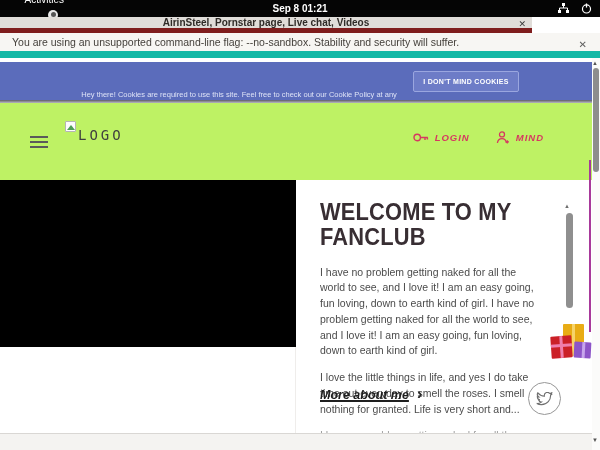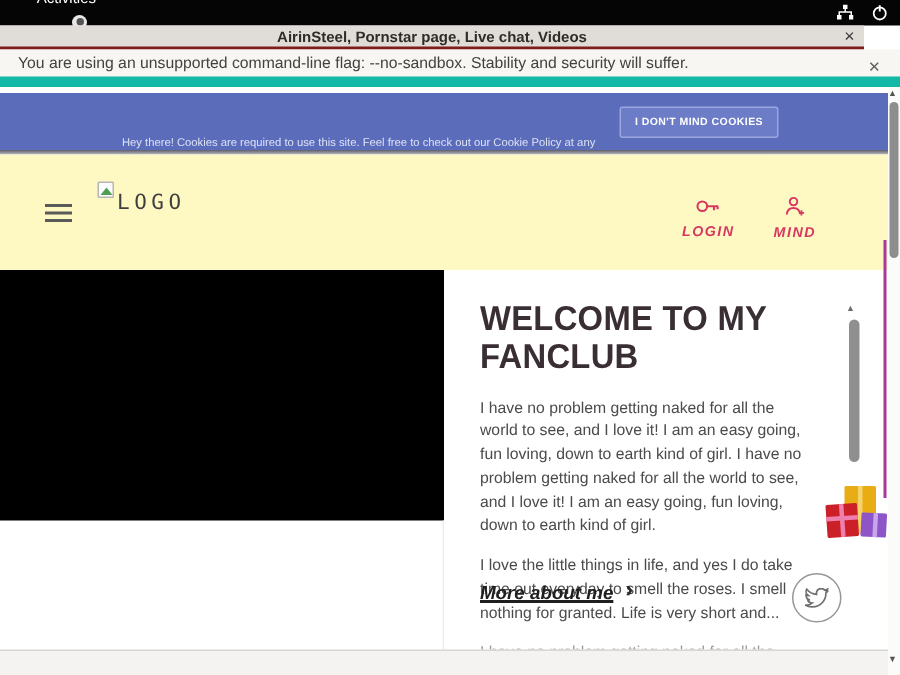--- a/index.html
+++ b/index.html
@@ -13,56 +13,56 @@
   .gb-left{display:flex;align-items:center;gap:5px;padding-left:9px;flex-direction:column;}
   .act-dot{width:7px;height:7px;border-radius:50%;background:#c05a7d;display:inline-block;}
   .chrome-ico{width:10px;height:10px;border-radius:50%;background:#e8e8e8;display:inline-block;
               margin-left:18px;position:relative;}
   .chrome-ico::after{content:"";position:absolute;left:2.5px;top:2.5px;width:5px;height:5px;
               border-radius:50%;background:#555;}
   .gb-clock{position:absolute;left:0;right:0;text-align:center;font-weight:bold;font-size:10px;}
   .gb-right{position:absolute;right:8px;top:0;height:17px;display:flex;align-items:center;gap:12px;}
 
   
-  .titlebar{position:absolute;left:0;top:17px;width:576px;height:16px;background:#e0ddd9;
-            border-bottom:2px solid #7f1d1d;color:#2f2b27;font-size:10px;font-weight:bold;
+  .titlebar{position:absolute;left:0;top:17px;width:532px;height:16px;background:#e0ddd9;
+            border-bottom:5px solid #7f1d1d;color:#2f2b27;font-size:10px;font-weight:bold;
             display:flex;align-items:flex-end;justify-content:center;}
   .titlebar .close{position:absolute;right:6px;top:2px;font-size:9px;font-weight:normal;color:#3a3a3a;cursor:default;}
 
   
   .infobar{position:absolute;left:0;top:33px;width:600px;height:25px;background:#f7f6f3;
            border-bottom:7px solid #14b8a6;color:#45413c;font-size:10.5px;
            display:flex;align-items:center;padding-left:12px;}
   .infobar .close{position:absolute;right:13px;top:6px;color:#5f5f5f;font-size:10px;}
 
   
   .cookiebar{position:absolute;left:0;top:62px;width:600px;height:38px;background:#5b6cbb;
              display:flex;align-items:center;justify-content:center;gap:12px;}
   .cookiebar .msg{color:#dde2f6;font-size:7.5px;max-width:320px;margin-top:36px;}
   .cookie-btn{background:#6d7cc7;border:1px solid #9aa6df;border-radius:2px;color:#fff;
               font-size:7px;font-weight:bold;padding:6px 9px;letter-spacing:.3px;cursor:pointer;
               font-family:"Liberation Sans",sans-serif;}
   .dark-edge{position:absolute;left:0;top:100px;width:600px;height:3px;
              background:linear-gradient(#5e5d68,#b9b9c2);}
 
   
-  .site-header{position:absolute;left:0;top:103px;width:592px;height:77px;background:#fef9c3;}
+  .site-header{position:absolute;left:0;top:103px;width:592px;height:77px;background:#bef264;}
   .hamburger{position:absolute;left:30px;top:33px;width:18px;cursor:pointer;}
   .hamburger i{display:block;height:2px;background:#5a5a5a;margin-bottom:3px;}
   .logo{position:absolute;left:65px;top:18px;display:flex;align-items:flex-start;gap:2px;cursor:pointer;}
   .broken-img{width:11px;height:11px;border:1px solid #b5b5b5;border-radius:1px;position:relative;
               background:#fdfdfd;display:inline-block;}
   .broken-img i{position:absolute;left:1px;bottom:1px;width:0;height:0;
                 border-left:4px solid transparent;border-right:4px solid transparent;
                 border-bottom:5px solid #4d9e57;}
   .logo-text{font-size:14px;letter-spacing:3px;color:#3f3f3f;margin-top:6px;
              font-family:"DejaVu Sans Mono",monospace;}
   .auth{position:absolute;right:48px;top:28px;display:flex;align-items:center;gap:26px;}
   .auth-item{display:flex;align-items:center;gap:6px;color:#d63861;font-size:9.5px;
-             font-weight:bold;font-style:italic;letter-spacing:1px;cursor:pointer;flex-direction:column;}
+             font-weight:bold;font-style:italic;letter-spacing:1px;cursor:pointer;}
 
   
   .video-box{position:absolute;left:0;top:180px;width:296px;height:167px;background:#000;}
   .col-divider{position:absolute;left:295px;top:347px;width:1px;height:86px;background:#efedeb;}
 
   .text-col{position:absolute;left:320px;top:200px;width:224px;}
   .welcome-h1{font-size:23px;font-weight:bold;color:#382e33;line-height:1.1;margin:0 0 14px 0;
               transform:scaleX(.95);transform-origin:left;letter-spacing:.2px;}
   .para{font-size:10.5px;line-height:1.5;color:#4b4b4b;margin:0 0 11px 0;}
   .para-clipped{height:6px;overflow:hidden;opacity:.55;margin-top:3px;}
@@ -108,20 +108,21 @@
 
 <div class="screen">
 
   <div class="gnome-bar">
     <div class="gb-left">
       <span class="act-dot"></span>
       <span>Activities</span>
       <span class="chrome-ico"></span>
       <span>Google Chrome</span>
     </div>
+    <div class="gb-clock">Sep 8 01:21</div>
     <div class="gb-right">
       <span>
         <svg width="11" height="11" viewBox="0 0 11 11">
           <rect x="4" y="0" width="3" height="3" fill="#fff"></rect>
           <rect x="0" y="7" width="3" height="3" fill="#fff"></rect>
           <rect x="8" y="7" width="3" height="3" fill="#fff"></rect>
           <path d="M5.5 3v2M1.5 7V5h8v2" stroke="#fff" stroke-width="1" fill="none"></path>
         </svg>
       </span>
       <span>

